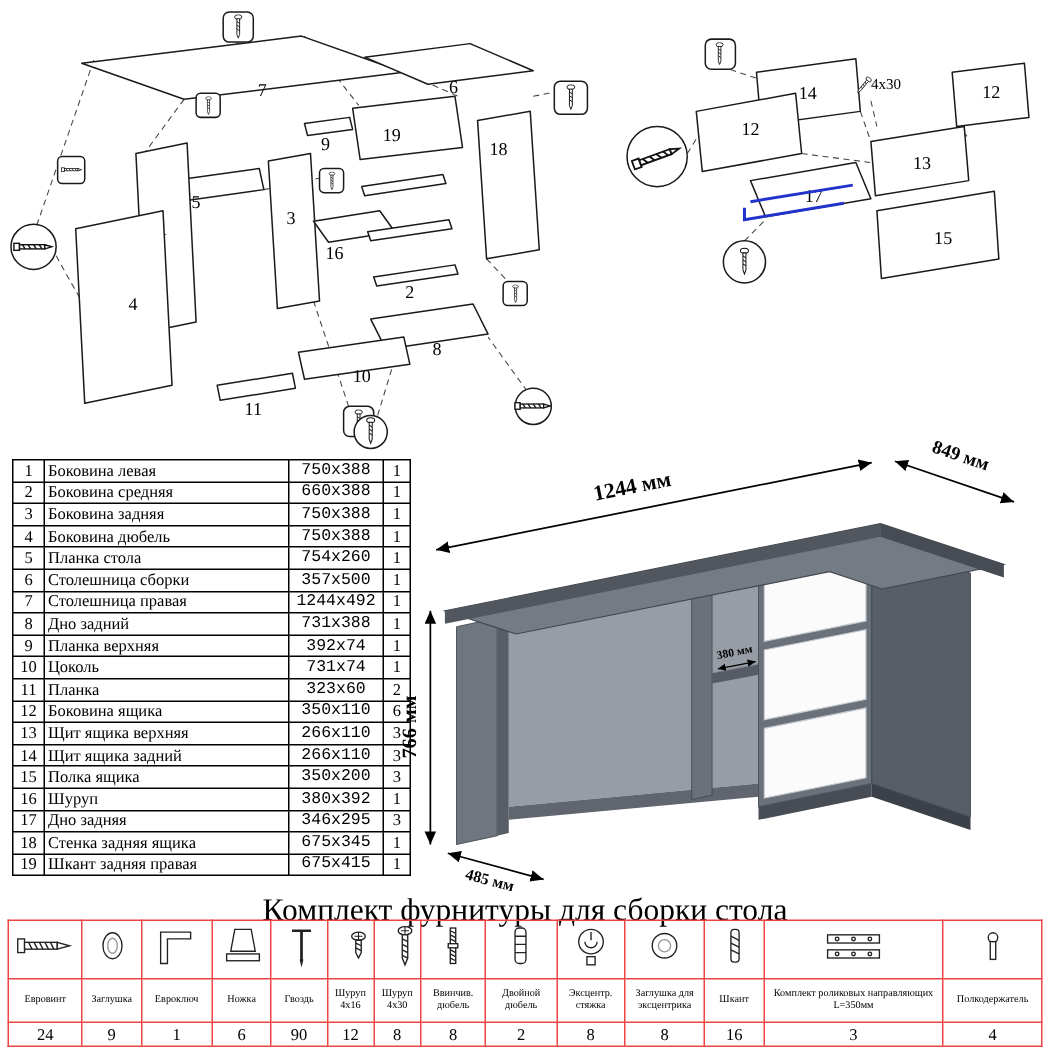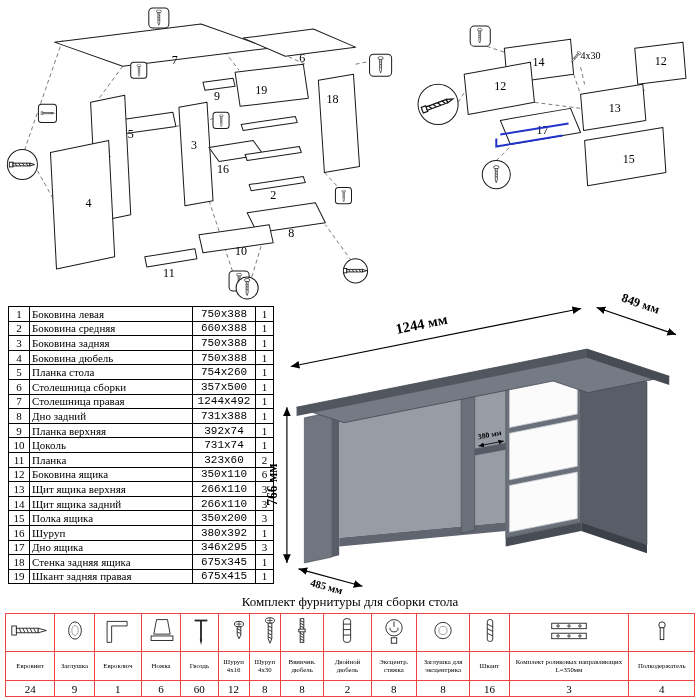--- a/index.html
+++ b/index.html
@@ -15,21 +15,21 @@
   .plabel{font-size:12px;fill:#000;text-anchor:middle;}
   .note{font-size:10px;fill:#000;text-anchor:middle;}
   .parts-table{position:absolute;left:8px;top:306px;border-collapse:collapse;}
   .parts-table td{border:1px solid #000;font-size:11px;height:13.6px;line-height:12px;
                   padding:0 2px;white-space:nowrap;}
   .pc-num{width:16px;text-align:center;}
   .pc-name{width:158px;margin-top:38px;}
   .pc-size{width:58px;text-align:center;font-family:Liberation Mono, monospace;}
   .pc-qty{width:13px;text-align:center;}
   .center-name .pc-name{}
-  .hw-title{position:absolute;left:0;top:594px;width:700px;text-align:center;font-size:13px;}
+  .hw-title{position:absolute;left:0;top:594px;width:700px;text-align:center;font-size:21px;}
   .hw-table{position:absolute;left:5px;top:613px;width:690px;border-collapse:collapse;table-layout:fixed;}
   .hw-table td{border:1px solid #ef4444;text-align:center;vertical-align:middle;padding:0;overflow:hidden;}
   .hw-icons td{height:36px;}
   .hw-labels td{font-size:6.8px;line-height:7.6px;height:26px;padding:1px;}
   .hw-qty td{font-size:11px;height:15px;}
   .dim{font-weight:bold;fill:#000;text-anchor:middle;}
 </style>
 </head>
 <body>
 
@@ -317,21 +317,21 @@
           <td class="pc-qty">3</td>
         </tr>
         <tr>
           <td class="pc-num">16</td>
           <td class="pc-name">Шуруп</td>
           <td class="pc-size">380x392</td>
           <td class="pc-qty">1</td>
         </tr>
         <tr>
           <td class="pc-num">17</td>
-          <td class="pc-name">Дно ящика</td>
+          <td class="pc-name">Дно задняя</td>
           <td class="pc-size">346x295</td>
           <td class="pc-qty">3</td>
         </tr>
         <tr>
           <td class="pc-num">18</td>
           <td class="pc-name">Стенка задняя ящика</td>
           <td class="pc-size">675x345</td>
           <td class="pc-qty">1</td>
         </tr>
         <tr>
@@ -499,21 +499,21 @@
           <td>Заглушка для эксцентрика</td>
           <td>Шкант</td>
           <td>Комплект роликовых направляющих L=350мм</td>
           <td>Полкодержатель</td>
         </tr>
       <tr class="hw-qty">
           <td>24</td>
           <td>9</td>
           <td>1</td>
           <td>6</td>
-          <td>60</td>
+          <td>90</td>
           <td>12</td>
           <td>8</td>
           <td>8</td>
           <td>2</td>
           <td>8</td>
           <td>8</td>
           <td>16</td>
           <td>3</td>
           <td>4</td>
         </tr>

